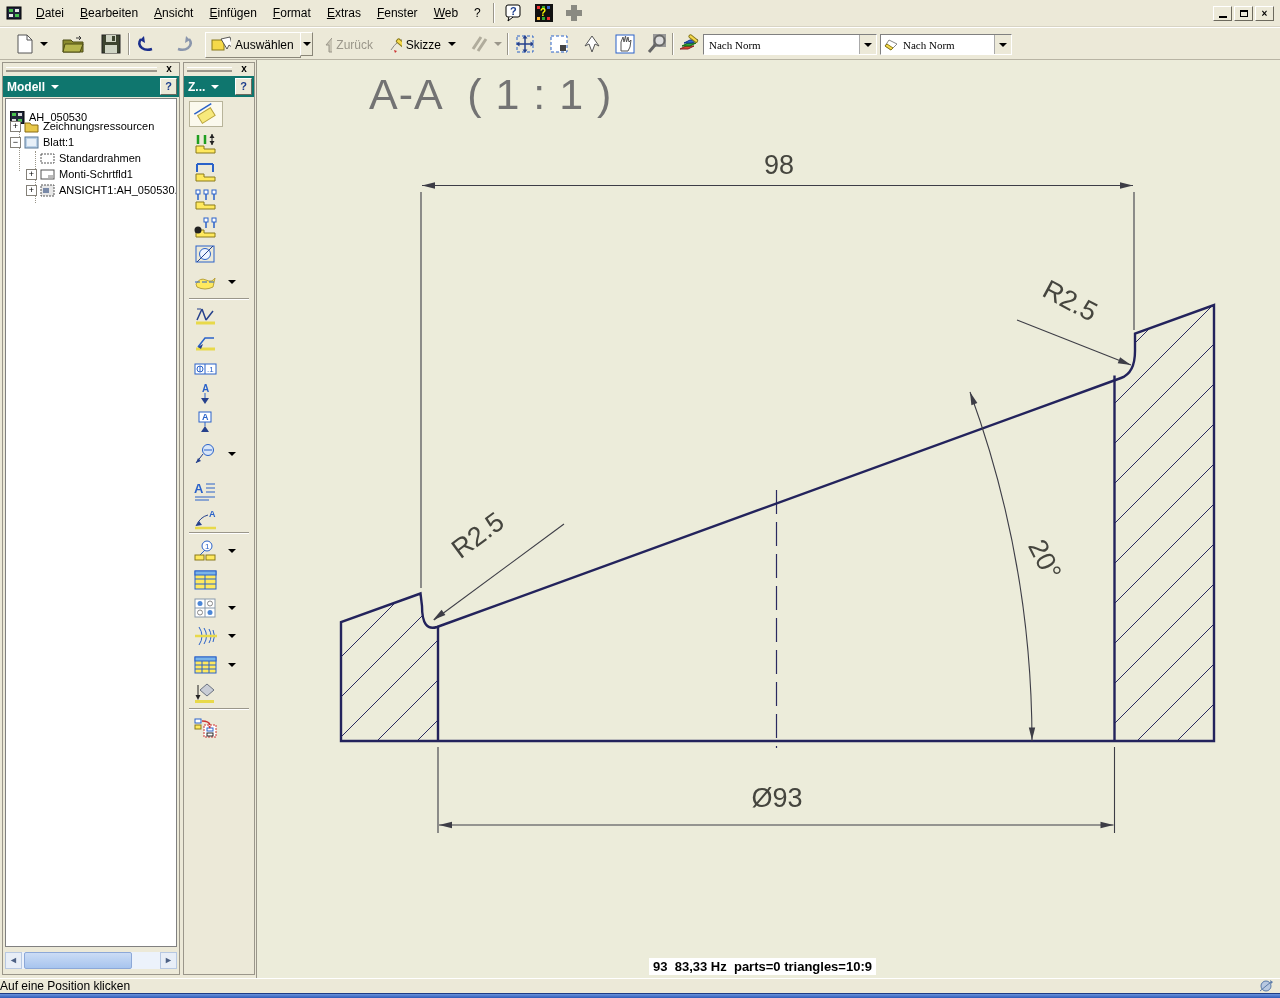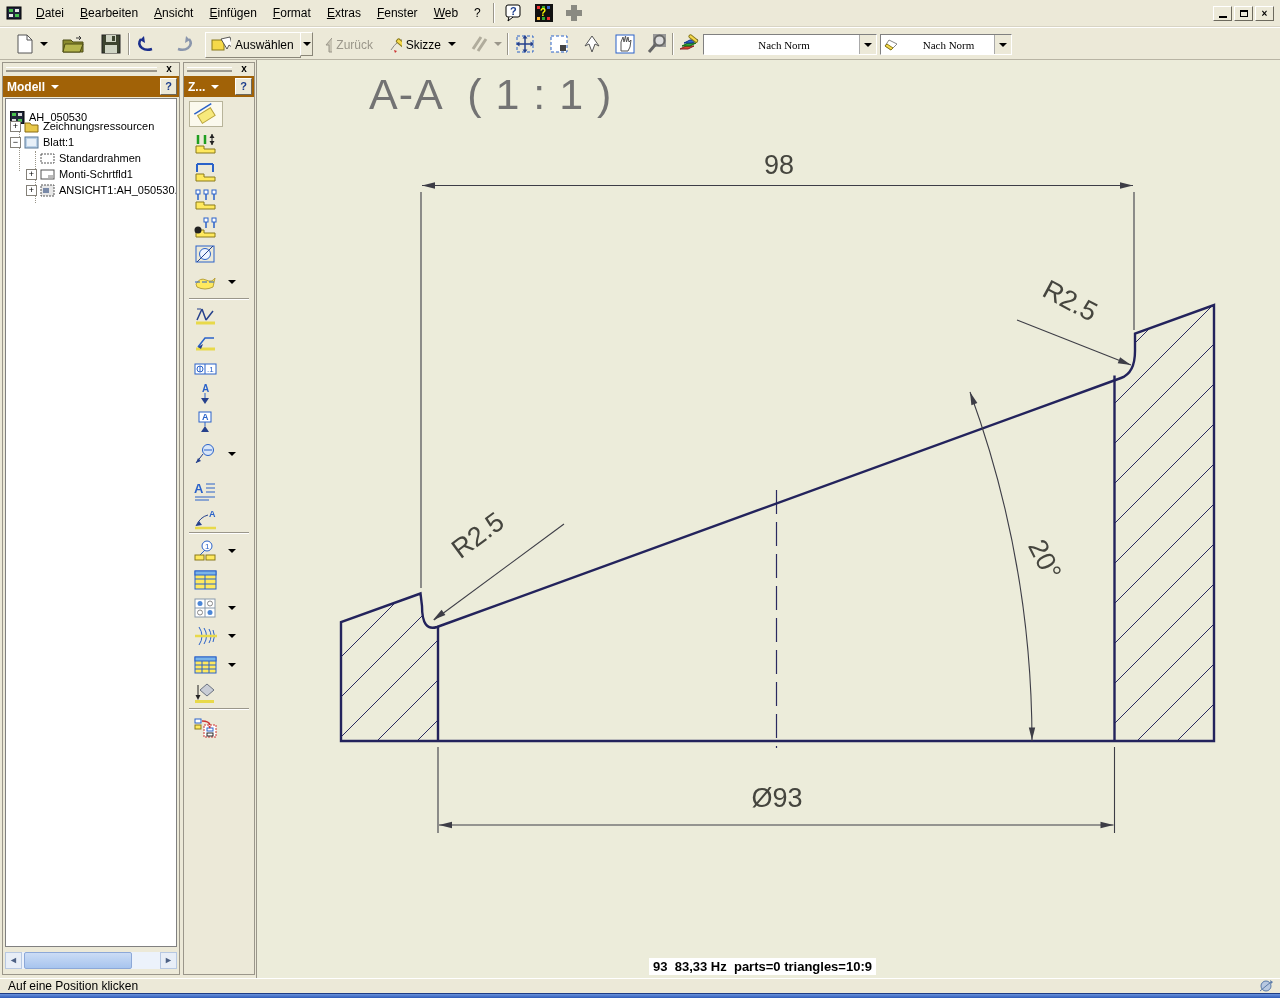--- a/index.html
+++ b/index.html
@@ -15,21 +15,21 @@
   .msep { width:2px; height:20px; border-left:1px solid #9a968a; border-right:1px solid #fff; margin:0 4px; }
   .mb-ico { width:24px; height:22px; display:flex; align-items:center; justify-content:center; margin:0 3px; }
   #winbtns { position:absolute; right:6px; top:6px; display:flex; gap:2px; }
   .wbtn { width:19px; height:15px; background:#ECE9D8; border:1px solid; border-color:#fff #6d6a5e #6d6a5e #fff;
           display:flex; align-items:center; justify-content:center; font-size:10px; font-weight:bold; color:#000; }
   .glyph-min { width:8px; height:2px; background:#000; margin-top:7px; }
   .glyph-rest { width:8px; height:7px; border:1px solid #000; border-top:2px solid #000; background:#ECE9D8; }
 
   
   #toolbar { position:absolute; left:0; top:27px; width:1280px; height:33px; background:#ECE9D8;
-             border-top:1px solid #fff; border-bottom:1px solid #B8B4A4;text-align:center; }
+             border-top:1px solid #fff; border-bottom:1px solid #B8B4A4; }
   .tbtn { position:absolute; top:4px; width:26px; height:24px; display:flex; align-items:center; justify-content:center; }
   .tsep { position:absolute; top:5px; width:2px; height:22px; border-left:1px solid #9a968a; border-right:1px solid #fff; }
   .ddarr { width:0; height:0; border-left:4px solid transparent; border-right:4px solid transparent; border-top:4px solid #000; }
   .ddarr.dis { border-top-color:#9a968a; }
   .labelbtn { position:absolute; top:4px; height:26px; display:flex; align-items:center; gap:4px; font-size:12px; padding:0 5px; }
   .raised { border:1px solid; border-color:#fff #8a8678 #8a8678 #fff; }
   .combo { position:absolute; top:6px; height:21px; background:#fff; border:1px solid; border-color:#808080 #fff #fff #808080;
            display:flex; align-items:center; font-size:11px; }
   .combo .ctext { flex:1; padding-left:5px; color:#000;font-family:Liberation Serif, serif; }
   .combo .cbtn { width:17px; height:100%; background:#ECE9D8; border-left:1px solid #aaa;
@@ -37,21 +37,21 @@
 
   
   .panel { position:absolute; top:62px; background:#ECE9D8; border:1px solid #9a968a; }
   #panel-model { left:2px; width:178px; height:913px; }
   #panel-tools { left:183px; width:72px; height:913px; }
   .grab { position:relative; height:13px; }
   .grab .lines { position:absolute; left:3px; right:22px; top:4px; height:5px;
                  border-top:1px solid #fff; border-bottom:1px solid #9a968a; }
   .grab .lines:before { content:""; position:absolute; left:0; right:0; top:2px; border-top:1px solid #9a968a; }
   .xbtn { position:absolute; right:3px; top:0; width:14px; height:12px; font-size:10px; font-weight:bold; line-height:11px; text-align:center; color:#000; }
-  .phead { height:21px; background:#a16207; color:#fff; font-size:12px; font-weight:bold;
+  .phead { height:21px; background:#0f766e; color:#fff; font-size:12px; font-weight:bold;
            display:flex; align-items:center; padding:0 4px; position:relative; }
   .phead .tri { width:0; height:0; border-left:4px solid transparent; border-right:4px solid transparent; border-top:4px solid #fff; margin-left:6px; }
   .qbtn { position:absolute; right:2px; top:2px; width:17px; height:17px; background:#ECE9D8;
           border:1px solid; border-color:#fff #6d6a5e #6d6a5e #fff; color:#1a3c8c; font-weight:bold;
           font-size:11px; text-align:center; line-height:15px; }
   #tree { position:absolute; left:2px; right:2px; top:35px; bottom:27px; background:#fff; border:1px solid #808080; overflow:hidden; }
   .trow { position:absolute; left:0; height:16px; display:flex; align-items:center; font-size:11px; color:#000; white-space:nowrap; }
   .pmbox { width:11px; height:11px; border:1px solid #848078; background:#fff; font-size:9px; line-height:9px; text-align:center; margin-right:3px; flex:none; }
   .ticon { width:15px; height:13px; margin-right:4px; flex:none; }
   .guide { position:absolute; border-left:1px dotted #9a968a; width:0; }
@@ -69,21 +69,21 @@
   .vsep { position:absolute; left:5px; right:5px; height:2px; border-top:1px solid #9a968a; border-bottom:1px solid #fff; }
 
   
   #canvas { position:absolute; left:256px; top:60px; width:1024px; height:918px; background:#ECECDA; border-left:1px solid #9a968a; }
   #view-title { position:absolute; left:112px; top:10px; font-size:43px; color:#737373; white-space:pre; letter-spacing:1px; }
   #drawing { position:absolute; left:0; top:0; }
   #perf { position:absolute; left:392px; top:898px; background:#fff; color:#000; font-size:13px; font-weight:bold; white-space:pre; padding:1px 4px; }
 
   
   #statusbar { position:absolute; left:0; top:978px; width:1280px; height:15px; background:#ECE9D8; border-top:1px solid #fff;
-               font-size:12px; color:#000; padding-left:8px; }
+               font-size:12px; color:#000; padding-left:0; }
   #status-icon { position:absolute; right:6px; top:0px; }
   #bluestrip { position:absolute; left:0; top:993px; width:1280px; height:5px; background:linear-gradient(#6a93dd,#2F5BB7); border-top:1px solid #1e3c85; }
 
   .pre { white-space:pre; }
   svg text { font-family:"Liberation Sans",sans-serif; }
 </style>
 </head>
 <body>
 
 <div id="app">

